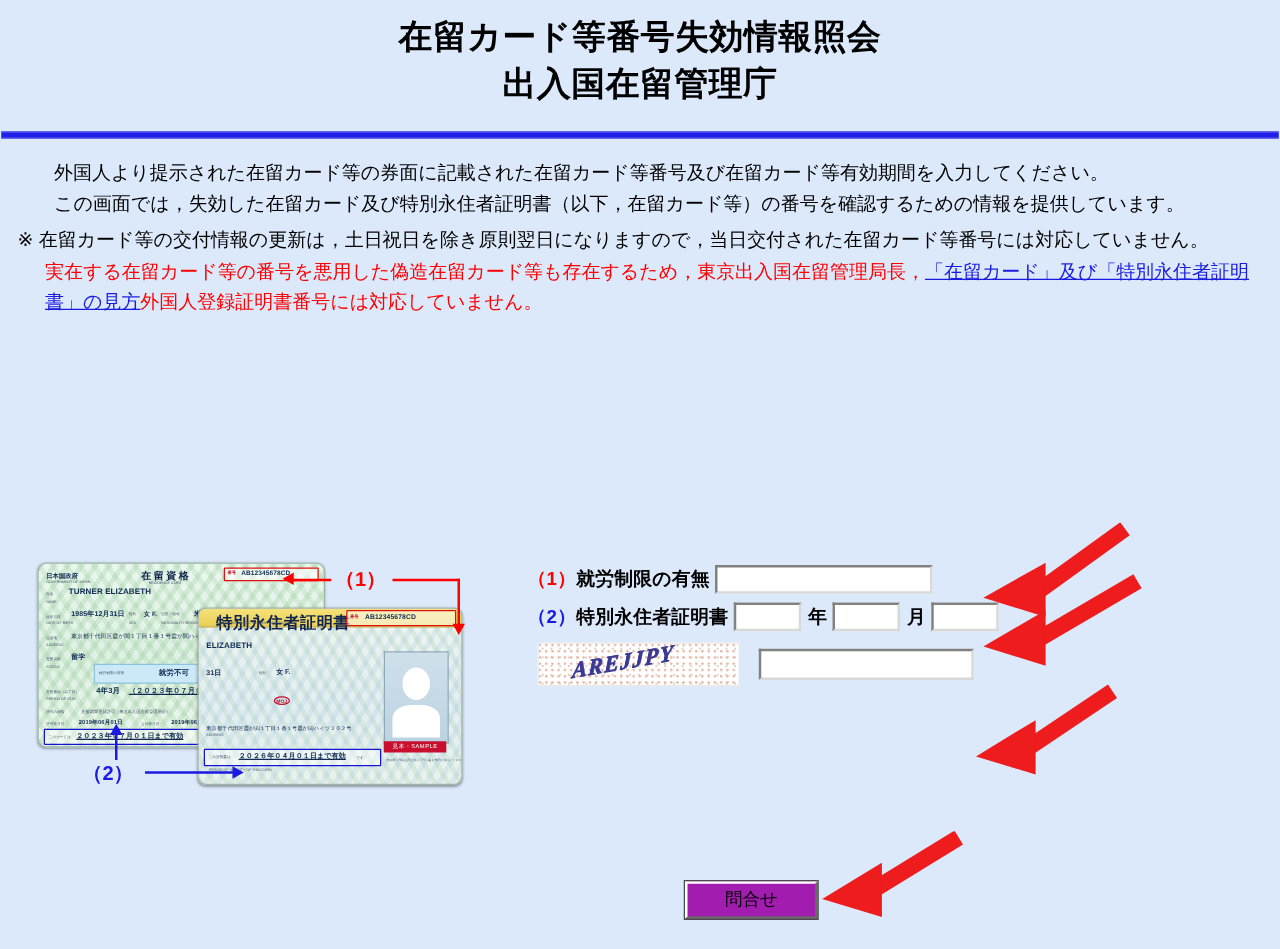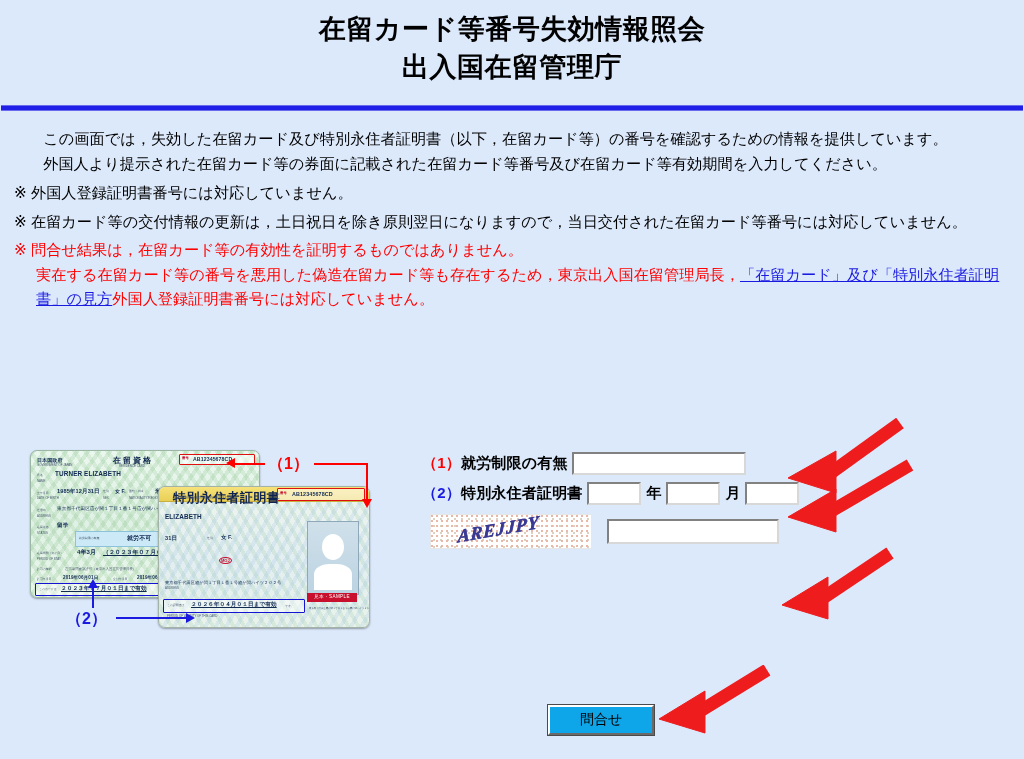--- a/index.html
+++ b/index.html
@@ -296,21 +296,21 @@
 
   .submit-wrap {
     position: absolute;
     left: 548px;
     top: 705px;
   }
   .submit-btn {
     font-family: "Liberation Sans", "DejaVu Sans", sans-serif;
     font-size: 14px;
     padding: 4px 30px;
-    background: #0ea5e9;
+    background: #a21caf;
     border: 2px solid;
     border-color: #ffffff #6a6a6a #6a6a6a #ffffff;
     outline: 1px solid #4a4a4a;
     cursor: pointer;
   }
 
   
   .big-arrow {
     position: absolute;
     pointer-events: none;
@@ -321,25 +321,23 @@
 
 <div class="header">
   <div class="title-line">在留カード等番号失効情報照会</div>
   <div class="title-line">出入国在留管理庁</div>
 </div>
 <div class="divider-wrap">
   <div class="divider"></div>
 </div>
 
 <div class="body-text">
+  <p class="para">　外国人より提示された在留カード等の券面に記載された在留カード等番号及び在留カード等有効期間を入力してください。</p>
   <p class="para">　この画面では，失効した在留カード及び特別永住者証明書（以下，在留カード等）の番号を確認するための情報を提供しています。</p>
-  <p class="para">　外国人より提示された在留カード等の券面に記載された在留カード等番号及び在留カード等有効期間を入力してください。</p>
-  <p class="note">※ 外国人登録証明書番号には対応していません。</p>
   <p class="note">※ 在留カード等の交付情報の更新は，土日祝日を除き原則翌日になりますので，当日交付された在留カード等番号には対応していません。</p>
-  <p class="note red">※ 問合せ結果は，在留カード等の有効性を証明するものではありません。</p>
   <p class="note-cont red"><span>実在する在留カード等の番号を悪用した偽造在留カード等も存在するため，東京出入国在留管理局長，</span><a class="link" href="#">「在留カード」及び「特別永住者証明書」の見方</a><span>外国人登録証明書番号には対応していません。</span></p>
 </div>
 
 <div class="cards-area">
 
   <div class="card card-zairyu">
     <div class="c-line" style="left:6px; top:6px; font-size:5px; font-weight:bold;">日本国政府</div>
     <div class="c-lab" style="left:6px; top:12px;">GOVERNMENT OF JAPAN</div>
     <div class="c-title" style="left:82px; top:4px; font-size:8px; letter-spacing:2px;">在留資格</div>
     <div class="c-lab" style="left:88px; top:13px;">RESIDENCE CARD</div>

